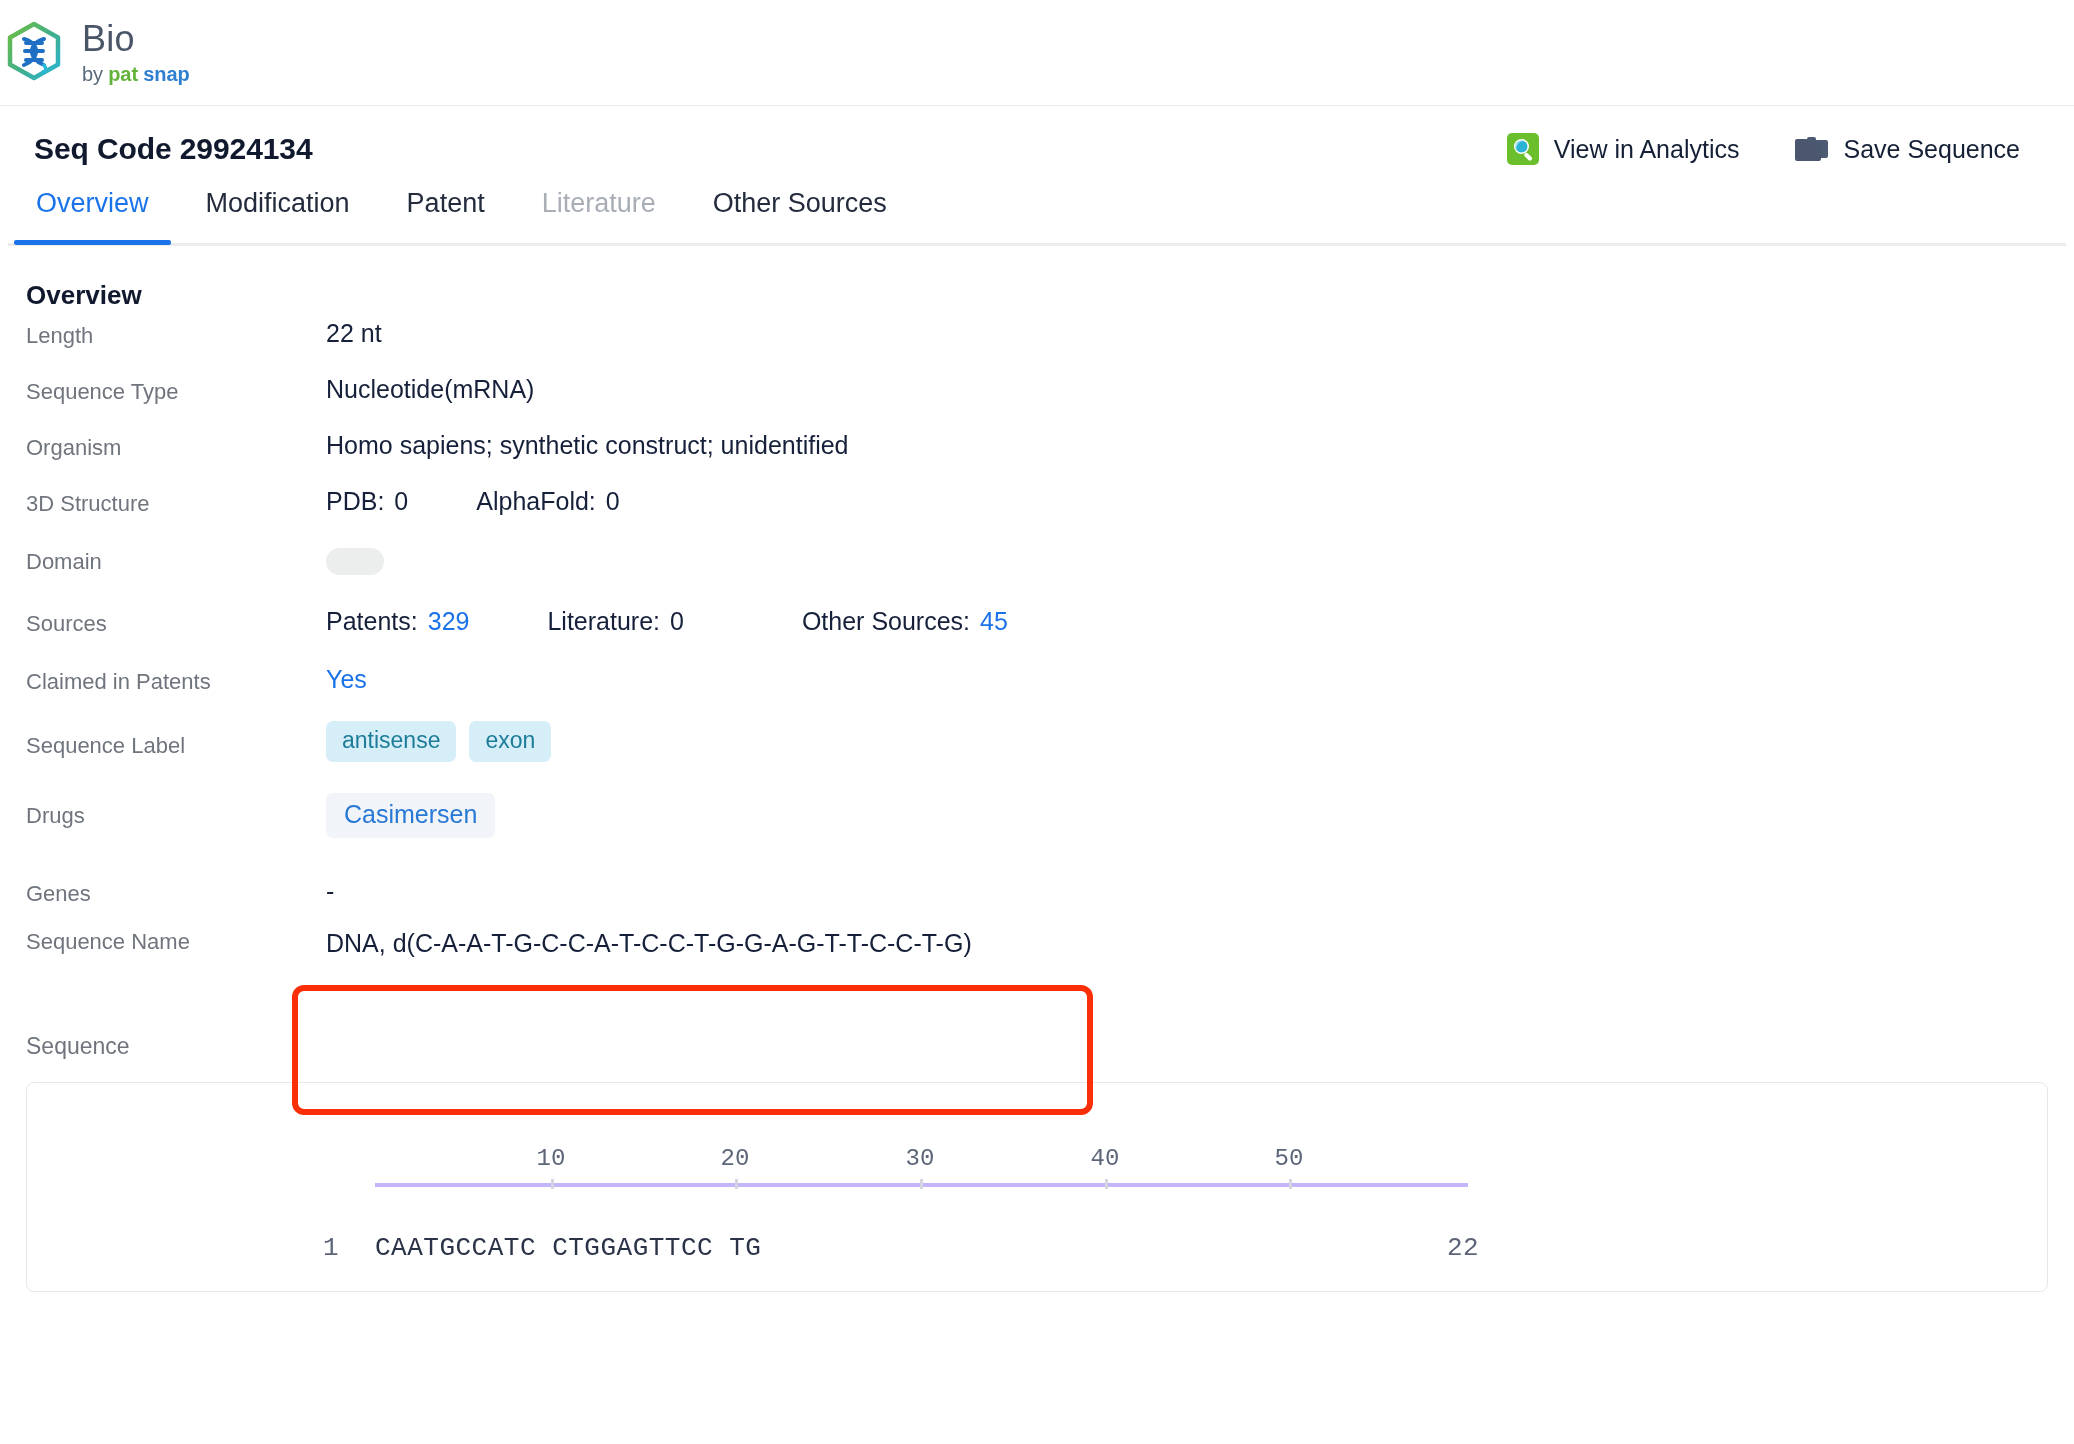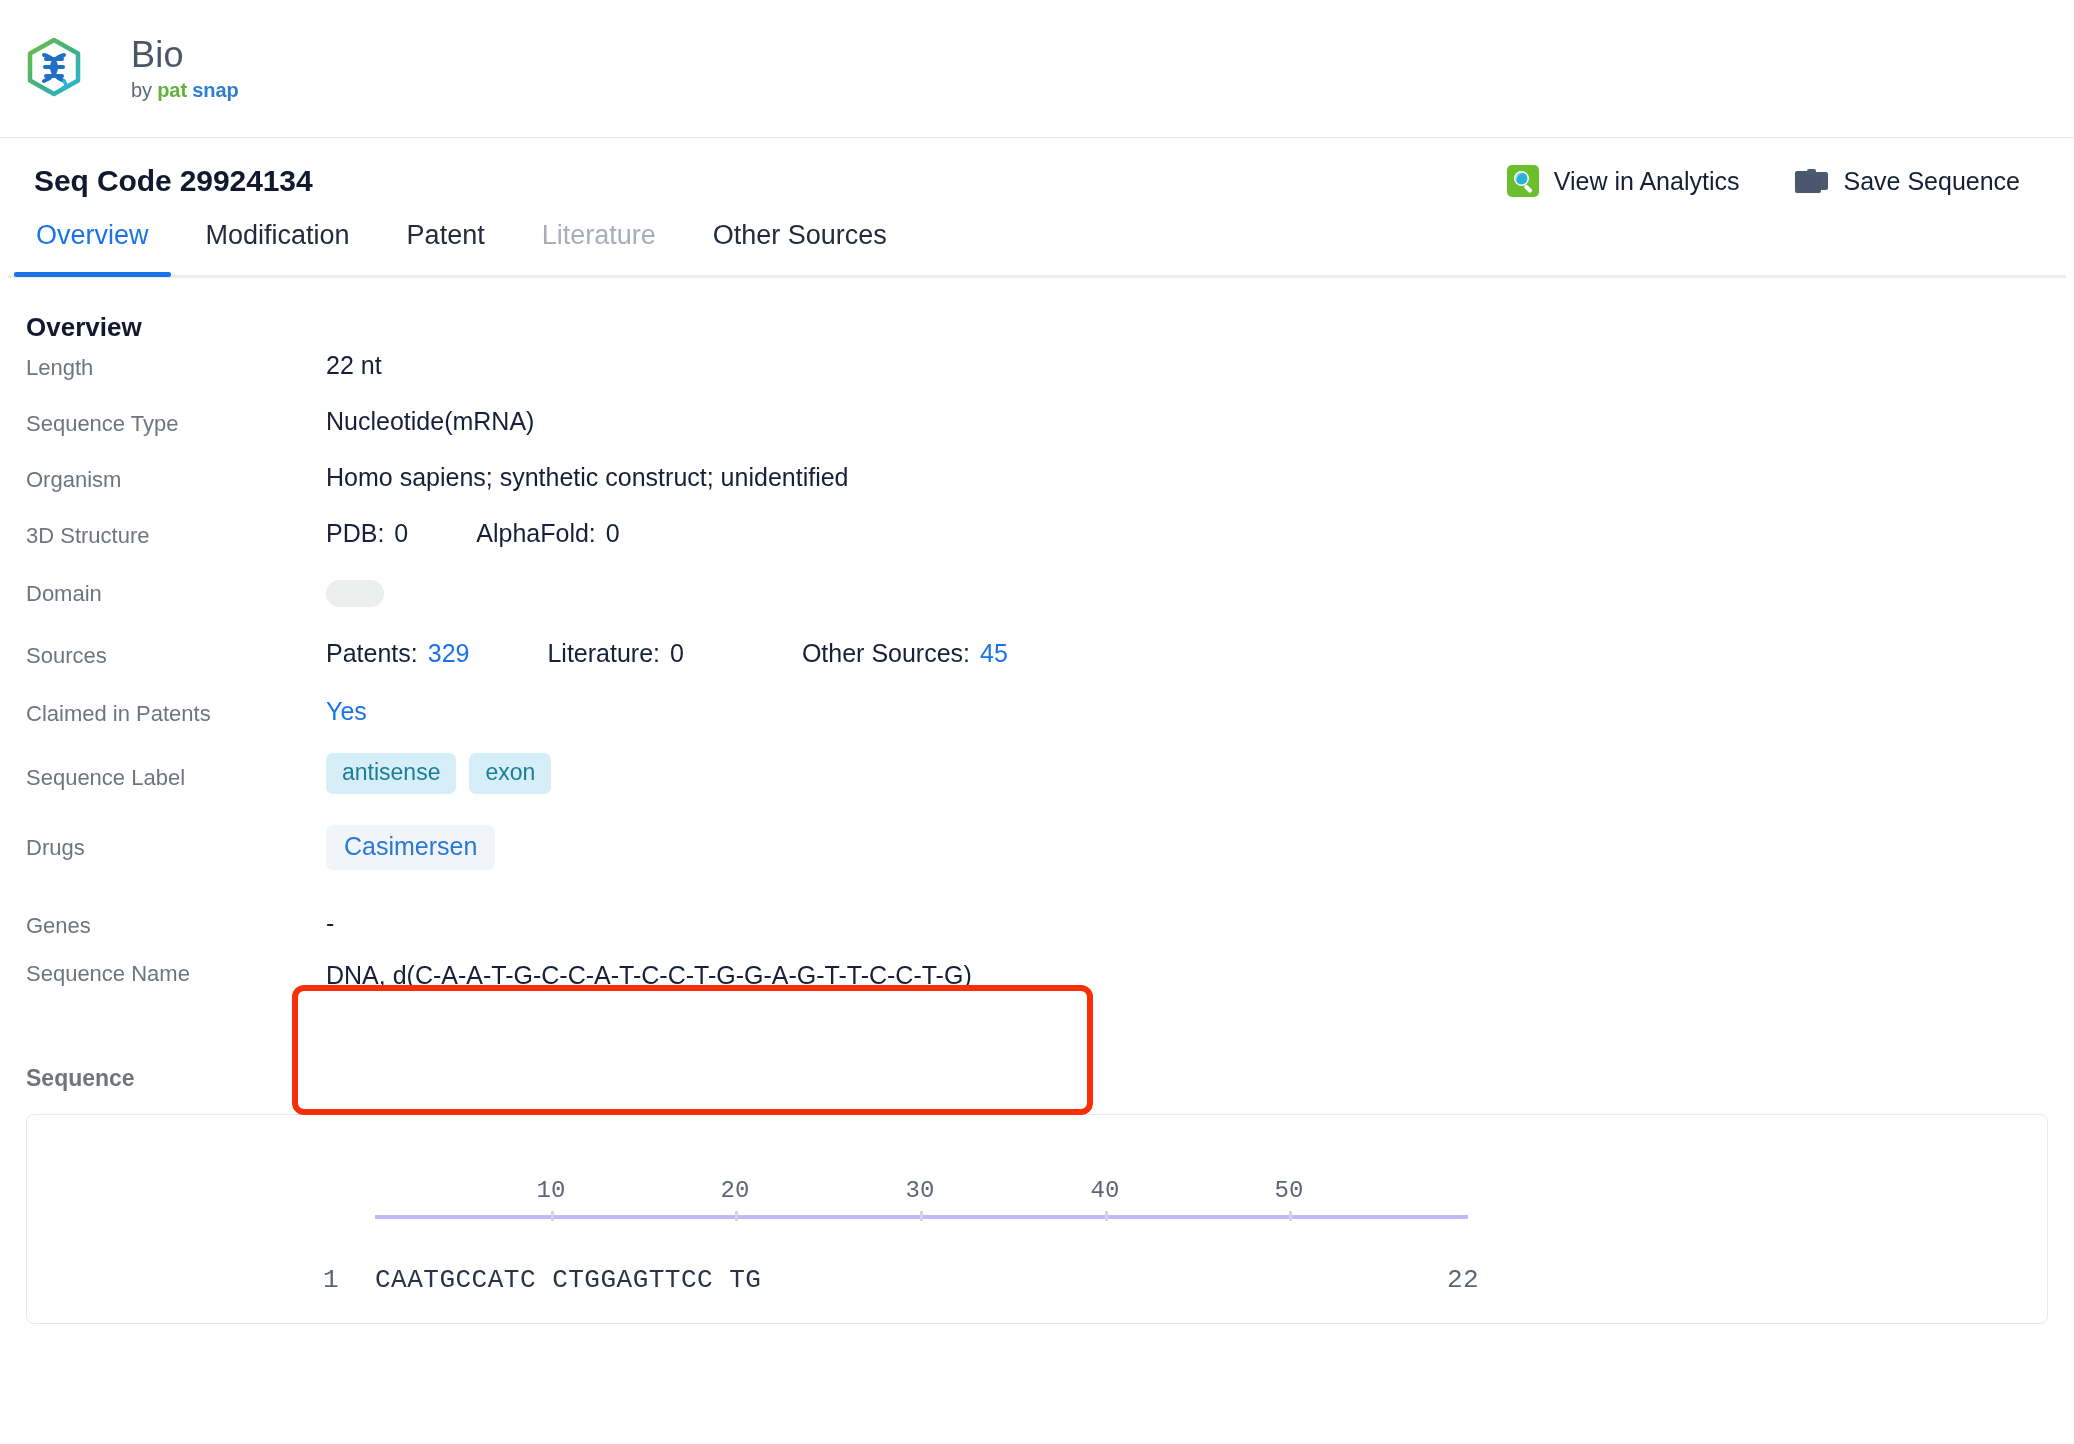--- a/index.html
+++ b/index.html
@@ -10,26 +10,24 @@
   body {
     width: 2074px; height: 1444px;
     font-family: "Liberation Sans", sans-serif;
     color: #1b2437;
     overflow: hidden;
     position: relative;
   }
 
   
   .brandbar {
-    height: 138px;
+    height: 106px;
     border-bottom: 1px solid #e8eaed;
     display: flex;
     align-items: center;
-    padding-left: 20px;
-    gap: 29px;
   }
   .brand-logo { width: 68px; height: 68px; flex: none; }
   .brand-text { margin-left: 14px; line-height: 1; }
   .brand-title {
     font-size: 36px;
     color: #4a5568;
     font-weight: 400;
     letter-spacing: .2px;
   }
   .brand-sub {
@@ -182,21 +180,20 @@
     border-radius: 12px;
     pointer-events: none;
     z-index: 5;
   }
 
   
   .seq-block-label {
     font-size: 23px;
     color: #6f747d;
     margin-top: 34px;
-    font-weight: bold;
   }
   .seq-panel {
     margin-top: 22px;
     border: 1px solid #e6e8ea;
     border-radius: 8px;
     height: 210px;
     position: relative;
     overflow: hidden;
     background: #fff;
   }

